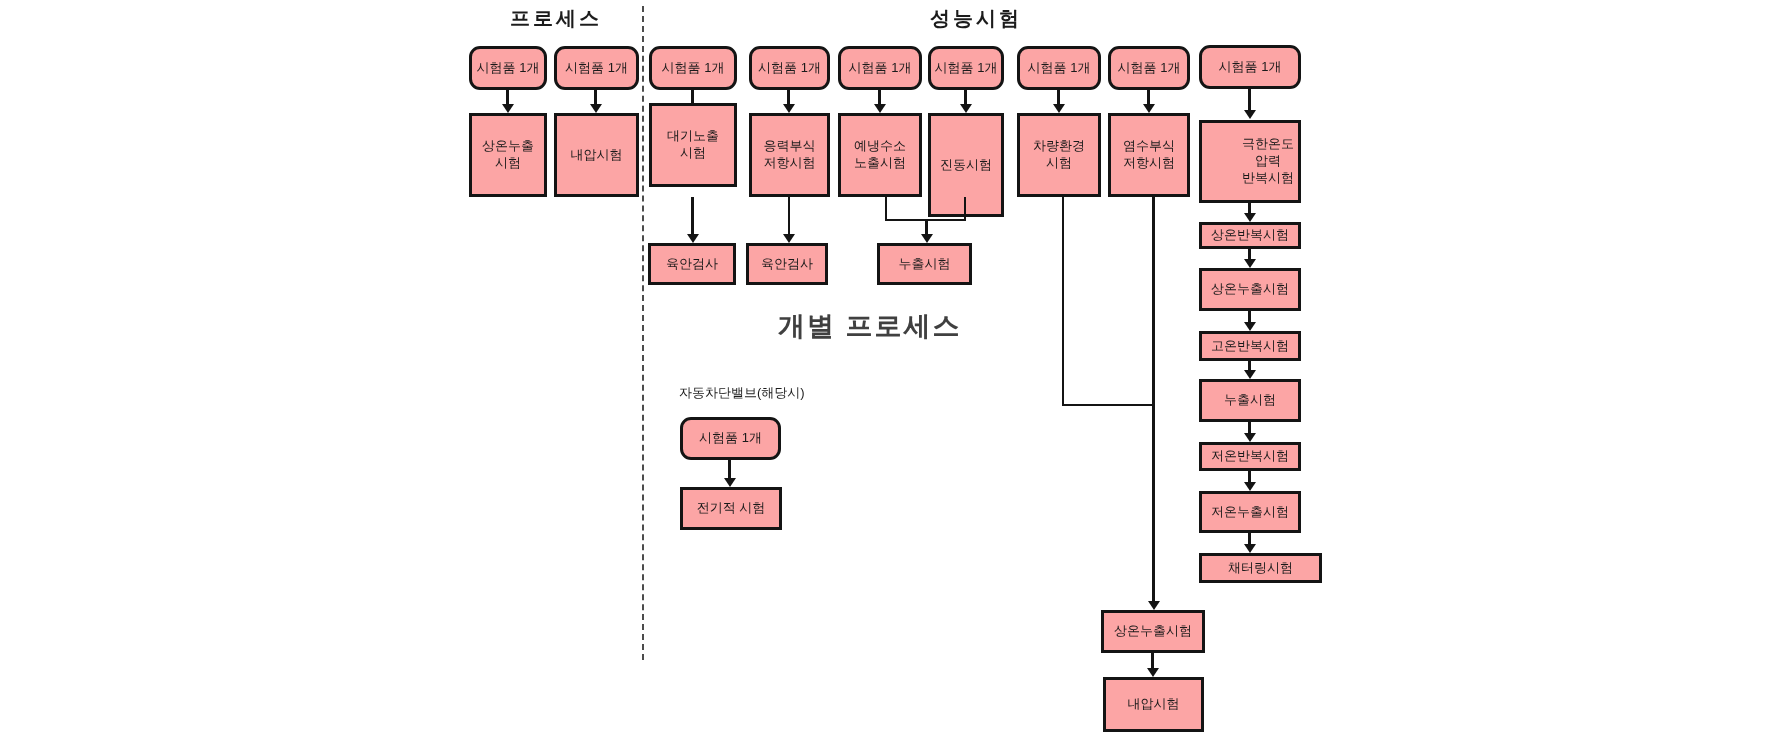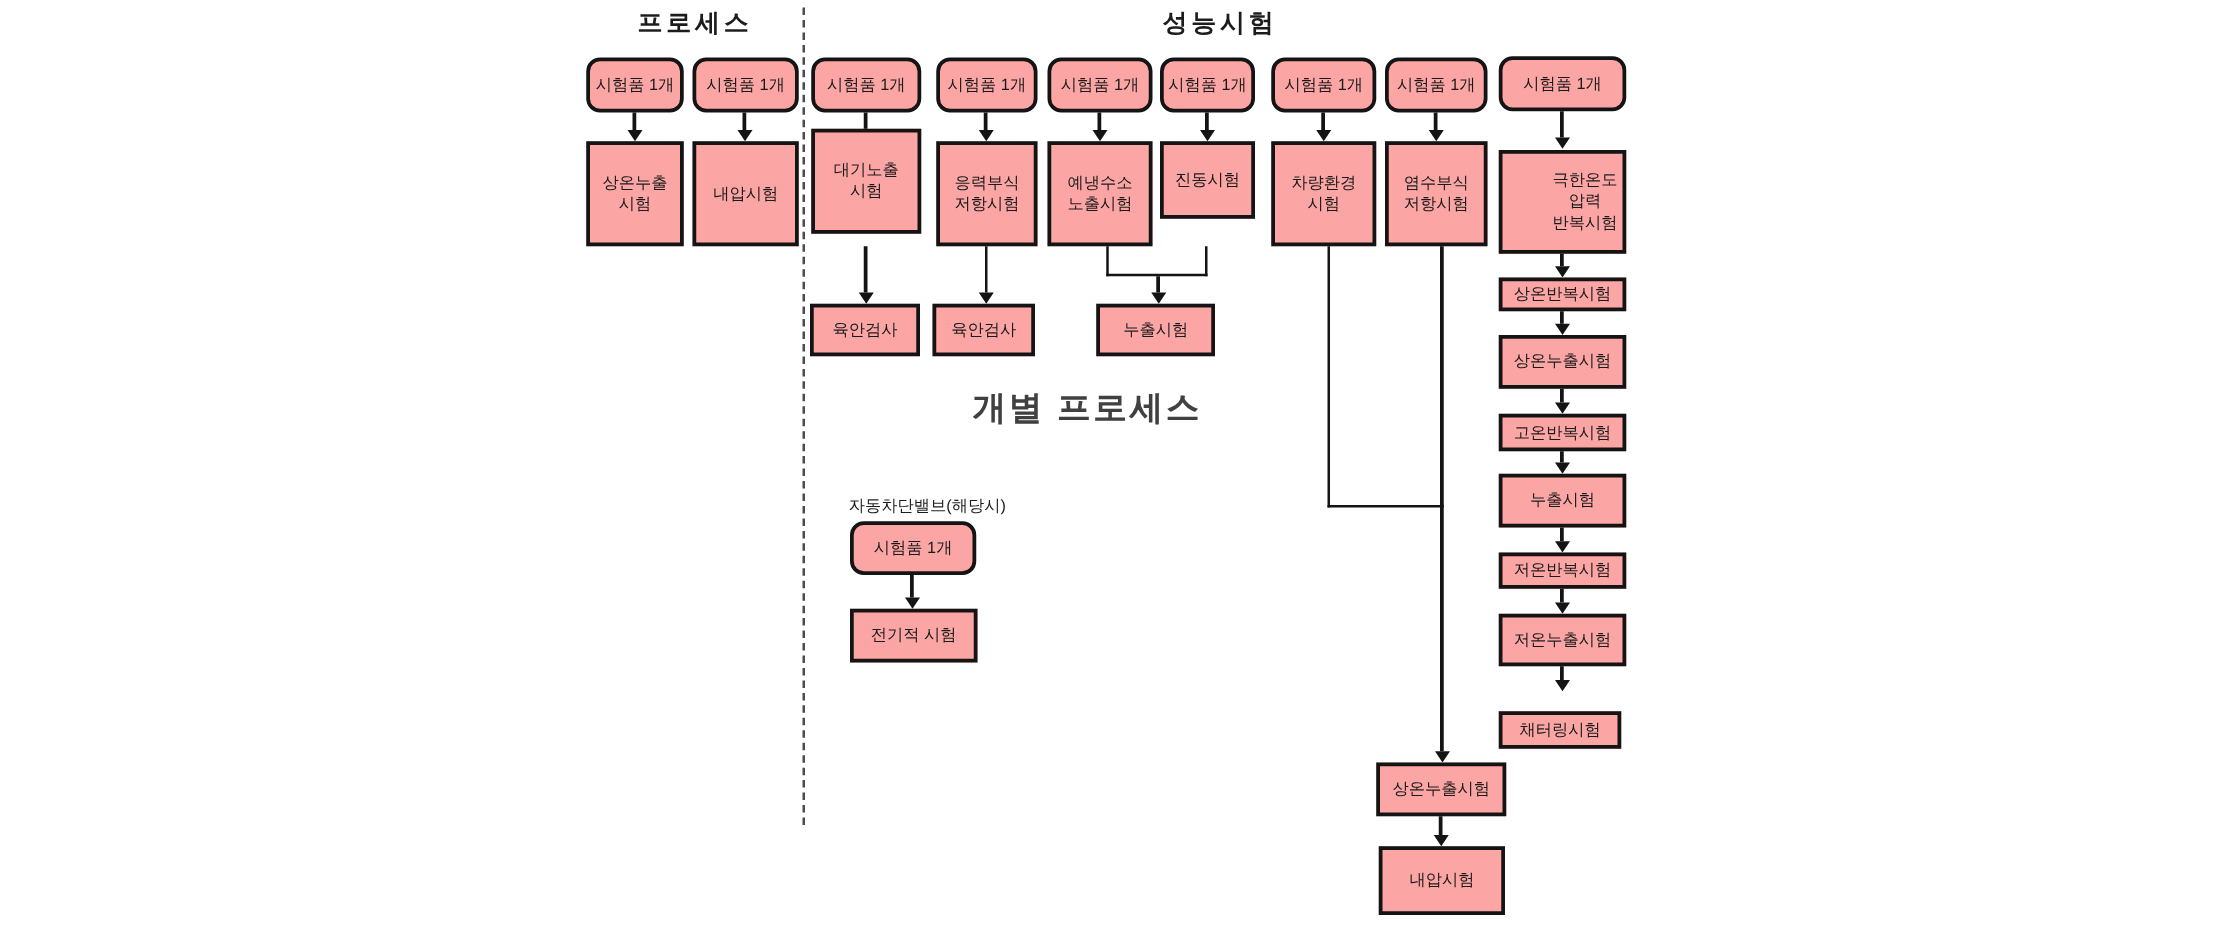--- a/index.html
+++ b/index.html
@@ -68,21 +68,21 @@
   <div class="varr w2" style="left:788px;top:197px;height:37px;"></div>
   <div class="box" style="left:746px;top:243px;width:82px;height:42px;">육안검사</div>
 
   <div class="box rbox" style="left:838px;top:46px;width:84px;height:44px;">시험품 1개</div>
   <div class="varr" style="left:878px;top:90px;height:14px;"></div>
   <div class="box" style="left:838px;top:113px;width:84px;height:84px;">예냉수소
 노출시험</div>
 
   <div class="box rbox" style="left:928px;top:46px;width:76px;height:44px;">시험품 1개</div>
   <div class="varr" style="left:964px;top:90px;height:14px;"></div>
-  <div class="box" style="left:928px;top:113px;width:76px;height:62px;">진동시험</div>
+  <div class="box" style="left:928px;top:113px;width:76px;height:104px;">진동시험</div>
 
   <div class="seg" style="left:885px;top:197px;width:2px;height:24px;"></div>
   <div class="seg" style="left:964px;top:197px;width:2px;height:24px;"></div>
   <div class="seg" style="left:885px;top:219px;width:81px;height:2px;"></div>
   <div class="varr" style="left:925px;top:221px;height:13px;"></div>
   <div class="box" style="left:877px;top:243px;width:95px;height:42px;">누출시험</div>
 
   <div class="box rbox" style="left:1017px;top:46px;width:84px;height:44px;">시험품 1개</div>
   <div class="varr" style="left:1057px;top:90px;height:14px;"></div>
   <div class="box" style="left:1017px;top:113px;width:84px;height:84px;">차량환경
@@ -118,22 +118,22 @@
   <div class="varr" style="left:1248px;top:361px;height:9px;"></div>
   <div class="box" style="left:1199px;top:379px;width:102px;height:43px;">누출시험</div>
 
   <div class="varr" style="left:1248px;top:422px;height:11px;"></div>
   <div class="box" style="left:1199px;top:442px;width:102px;height:29px;">저온반복시험</div>
 
   <div class="varr" style="left:1248px;top:471px;height:11px;"></div>
   <div class="box" style="left:1199px;top:491px;width:102px;height:42px;">저온누출시험</div>
 
   <div class="varr" style="left:1248px;top:533px;height:11px;"></div>
-  <div class="box" style="left:1199px;top:553px;width:98px;height:30px;margin-top:16px;">채터링시험</div>
+  <div class="box" style="left:1199px;top:553px;width:123px;height:30px;">채터링시험</div>
 
   <div class="blue-note" style="left:778px;top:308px;">개별 프로세스</div>
-  <div class="small-note" style="left:679px;top:396px;">자동차단밸브(해당시)</div>
+  <div class="small-note" style="left:679px;top:384px;">자동차단밸브(해당시)</div>
 
   <div class="box rbox" style="left:680px;top:417px;width:101px;height:43px;">시험품 1개</div>
   <div class="varr" style="left:728px;top:460px;height:18px;"></div>
   <div class="box" style="left:680px;top:487px;width:102px;height:43px;">전기적 시험</div>
 
 </div>
 
 </body></html>

